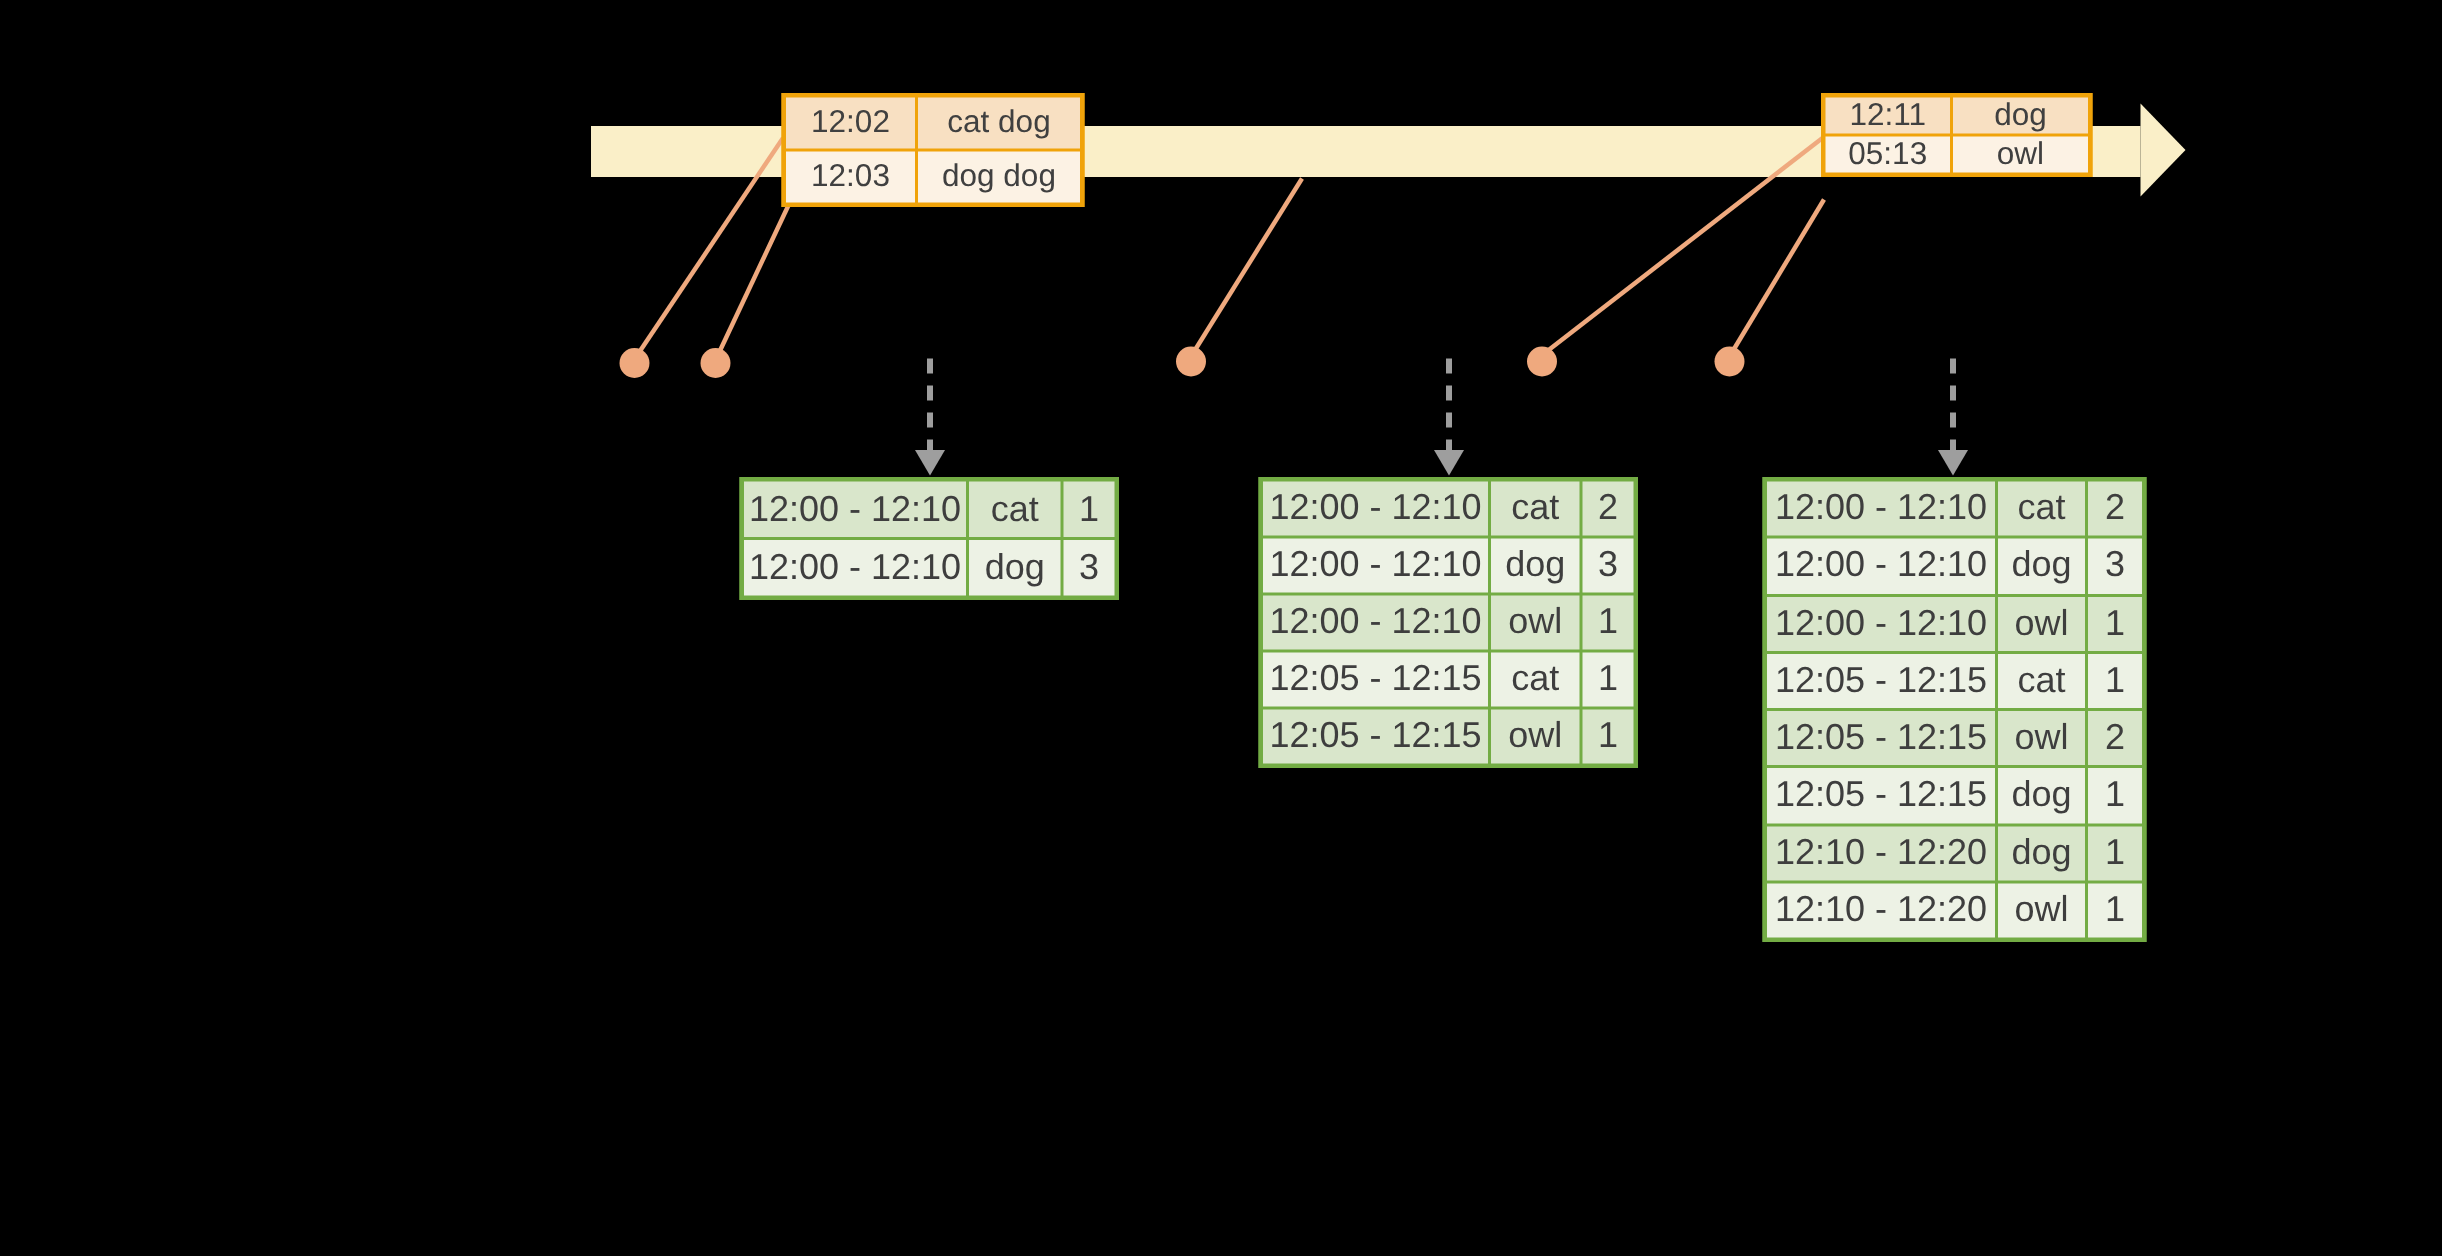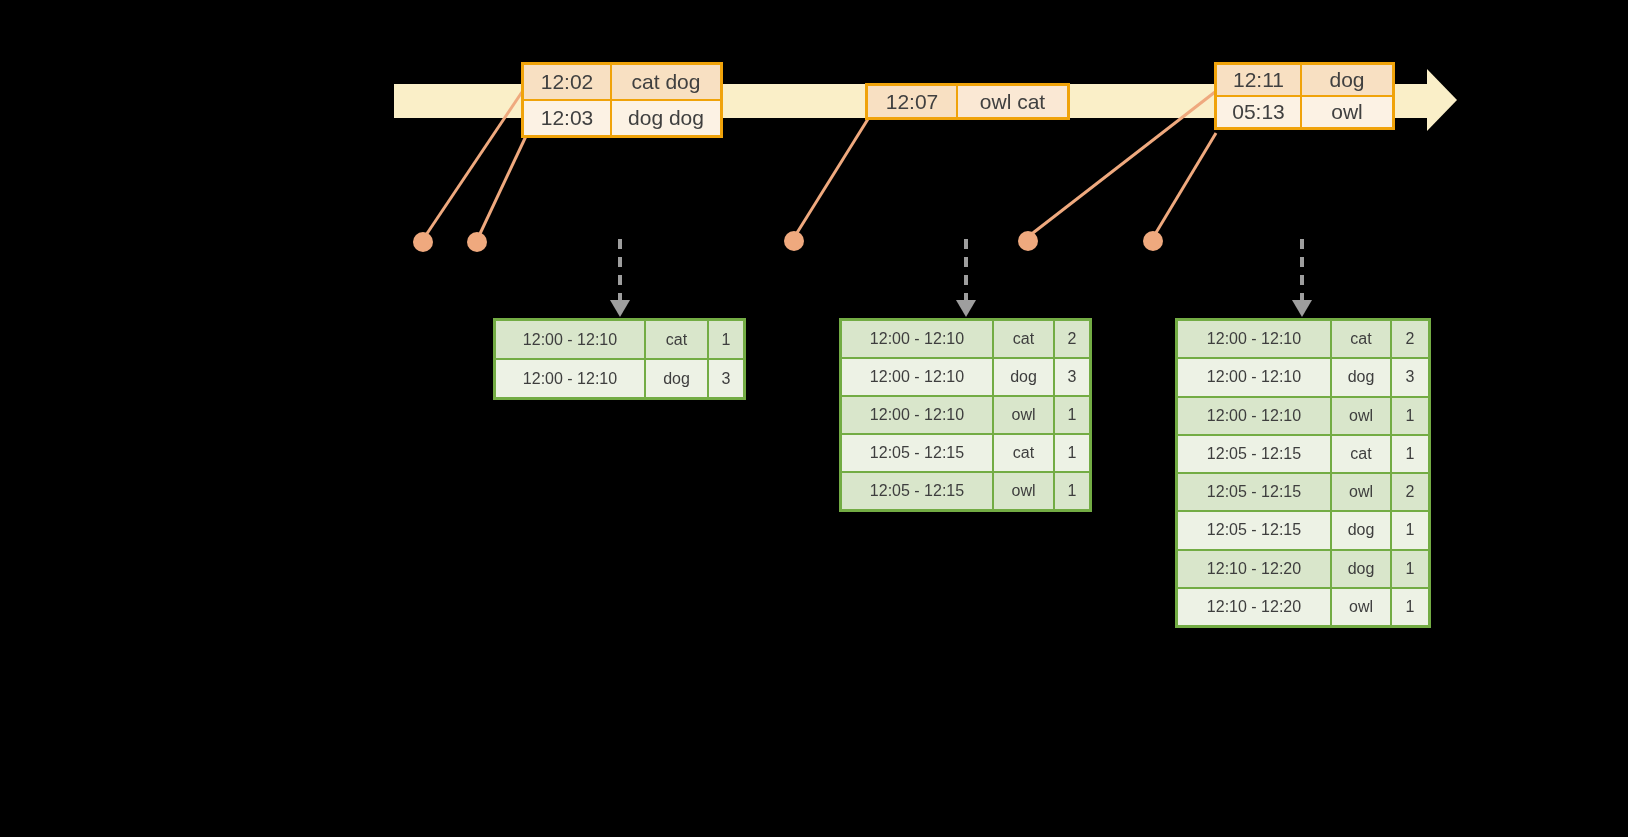--- a/index.html
+++ b/index.html
@@ -22,21 +22,21 @@
   .etable .dark{background:var(--event-fill-dark);}
   .etable .mid{background:var(--event-fill-mid);}
   .etable .light{background:var(--event-fill-light);}
   .rtable{
     position:absolute;display:grid;grid-auto-rows:1fr;gap:2px;
     box-sizing:border-box;border:3px solid var(--result-border);
     background:var(--result-border);
   }
   .rtable .cell{
     display:flex;align-items:center;justify-content:center;
-    font-size:16px;color:var(--result-text);
+    font-size:24px;color:var(--result-text);
   }
   .rtable .dark{background:var(--result-fill-dark);}
   .rtable .light{background:var(--result-fill-light);}
 </style>
 </head>
 <body>
 
 <div id="stage">
 
   <svg id="art" width="1628" height="837" viewBox="0 0 1628 837">
@@ -63,25 +63,21 @@
     <line x1="1302" y1="239" x2="1302" y2="301" stroke-width="4" stroke-dasharray="10 8" stroke="#9E9E9E"></line>
     <polygon points="1292,300 1312,300 1302,317" fill="#9E9E9E"></polygon>
   </svg>
 
   <div class="etable" style="left:521px;top:62px;width:202px;height:76px;grid-template-columns:86px 1fr;">
       <div class="cell dark">12:02</div>
       <div class="cell dark">cat dog</div>
       <div class="cell light">12:03</div>
       <div class="cell light">dog dog</div>
     </div>
-  <div class="etable" style="left:865px;top:83px;width:205px;height:37px;grid-template-columns:88px 1fr;">
-      <div class="cell dark">12:07</div>
-      <div class="cell mid">owl cat</div>
-    </div>
-  <div class="etable" style="left:1214px;top:62px;width:181px;height:68px;grid-template-columns:83px 1fr;">
+  <div class="etable" style="left:1214px;top:62px;width:181px;height:56px;grid-template-columns:83px 1fr;">
       <div class="cell dark">12:11</div>
       <div class="cell dark">dog</div>
       <div class="cell light">05:13</div>
       <div class="cell light">owl</div>
     </div>
 
   <div class="rtable" style="left:493px;top:318px;width:253px;height:82px;grid-template-columns:148px 61px 1fr;">
       <div class="cell dark">12:00 - 12:10</div>
       <div class="cell dark">cat</div>
       <div class="cell dark">1</div>

